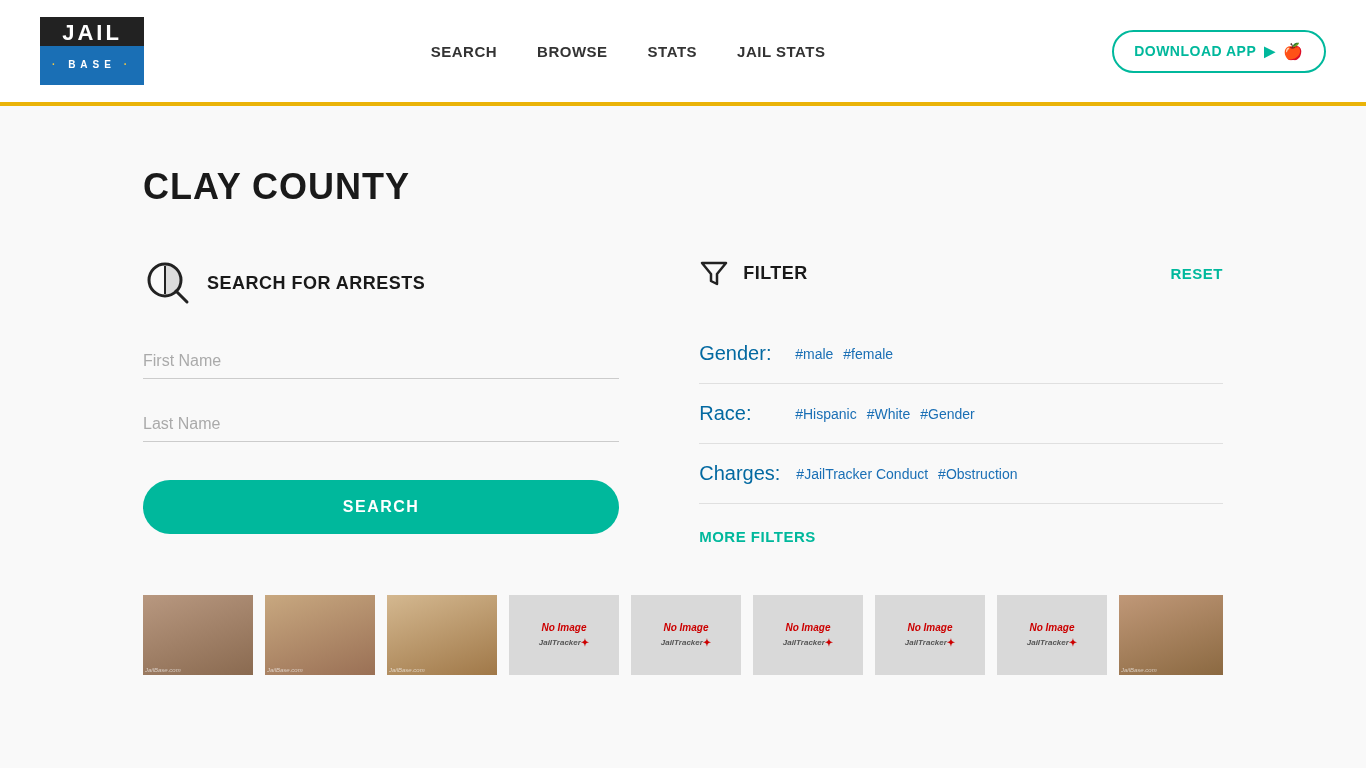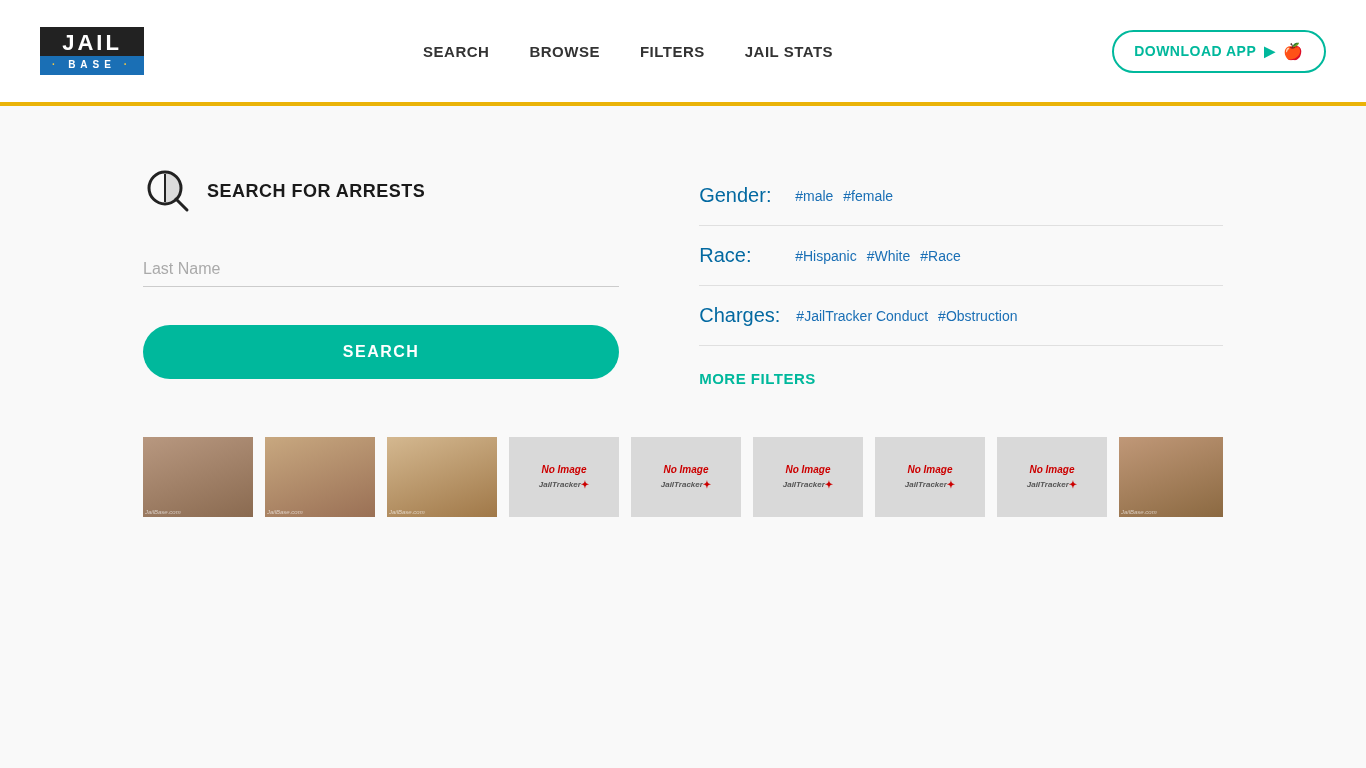--- a/index.html
+++ b/index.html
@@ -239,21 +239,21 @@
       line-height: 1;
       border: 2px solid #222;
       border-bottom: none;
     }
     .logo-bottom-bar {
       background: #1a6fb5;
       color: #fff;
       font-size: 10px;
       font-weight: 700;
       letter-spacing: 5px;
-      padding: 3px 10px;
+      padding: 13px 10px;
       text-align: center;
       border: 2px solid #1a6fb5;
       border-top: none;
     }
     .logo-dot { color: #f5c842; }
 
     .mugshot-real {
       background: #b0a090;
     }
   </style>
@@ -268,74 +268,88 @@
         <span class="logo-dot">·</span>
         <span>BASE</span>
         <span class="logo-dot">·</span>
       </div>
     </div>
   </div>
 
   <nav>
     <a href="#">SEARCH</a>
     <a href="#">BROWSE</a>
-    <a href="#">FILTERS</a>
+    <a href="#">STATS</a>
     <a href="#">JAIL STATS</a>
   </nav>
 
   <button class="download-btn">
     <span>DOWNLOAD APP</span>
     <span>▶</span>
     <span style="color:#2e7d32; font-size:16px;">🍎</span>
   </button>
 </header>
 
 <main class="main">
 
+  <h1 class="page-title">CLAY COUNTY</h1>
 
   <div class="two-col">
 
     <div class="search-col">
       <div class="section-header">
 
         <svg class="search-icon-svg" viewBox="0 0 50 50" fill="none" xmlns="http://www.w3.org/2000/svg">
           <circle cx="22" cy="22" r="16" stroke="#222" stroke-width="3" fill="none"></circle>
 
           <path d="M22 6 A16 16 0 0 1 22 38" stroke="#222" stroke-width="1" fill="#333" fill-opacity="0.15"></path>
 
           <line x1="22" y1="8" x2="22" y2="36" stroke="#222" stroke-width="2"></line>
 
           <line x1="33" y1="33" x2="44" y2="44" stroke="#222" stroke-width="3" stroke-linecap="round"></line>
         </svg>
         <span class="section-header-title">SEARCH FOR ARRESTS</span>
       </div>
 
       <div class="form-group">
+        <input type="text" placeholder="First Name" style="">
+      </div>
+      <div class="form-group">
         <input type="text" placeholder="Last Name" style="">
       </div>
 
       <button class="search-btn">SEARCH</button>
     </div>
 
     <div class="filter-col">
+      <div class="filter-header">
+        <div class="filter-header-left">
+
+          <svg class="funnel-icon" viewBox="0 0 30 30" fill="none" xmlns="http://www.w3.org/2000/svg">
+            <polygon points="3,5 27,5 18,16 18,26 12,23 12,16" stroke="#222" stroke-width="2.5" fill="none" stroke-linejoin="round"></polygon>
+          </svg>
+          <span class="filter-title">FILTER</span>
+        </div>
+        <button class="reset-btn">RESET</button>
+      </div>
 
       <div class="filter-row">
         <span class="filter-label">Gender:</span>
         <div class="filter-tags">
           <a href="#" class="tag">#male</a>
           <a href="#" class="tag">#female</a>
         </div>
       </div>
 
       <div class="filter-row">
         <span class="filter-label">Race:</span>
         <div class="filter-tags">
           <a href="#" class="tag">#Hispanic</a>
           <a href="#" class="tag">#White</a>
-          <a href="#" class="tag">#Race</a>
+          <a href="#" class="tag">#Gender</a>
         </div>
       </div>
 
       <div class="filter-row">
         <span class="filter-label">Charges:</span>
         <div class="filter-tags">
           <a href="#" class="tag">#JailTracker Conduct</a>
           <a href="#" class="tag">#Obstruction</a>
         </div>
       </div>

